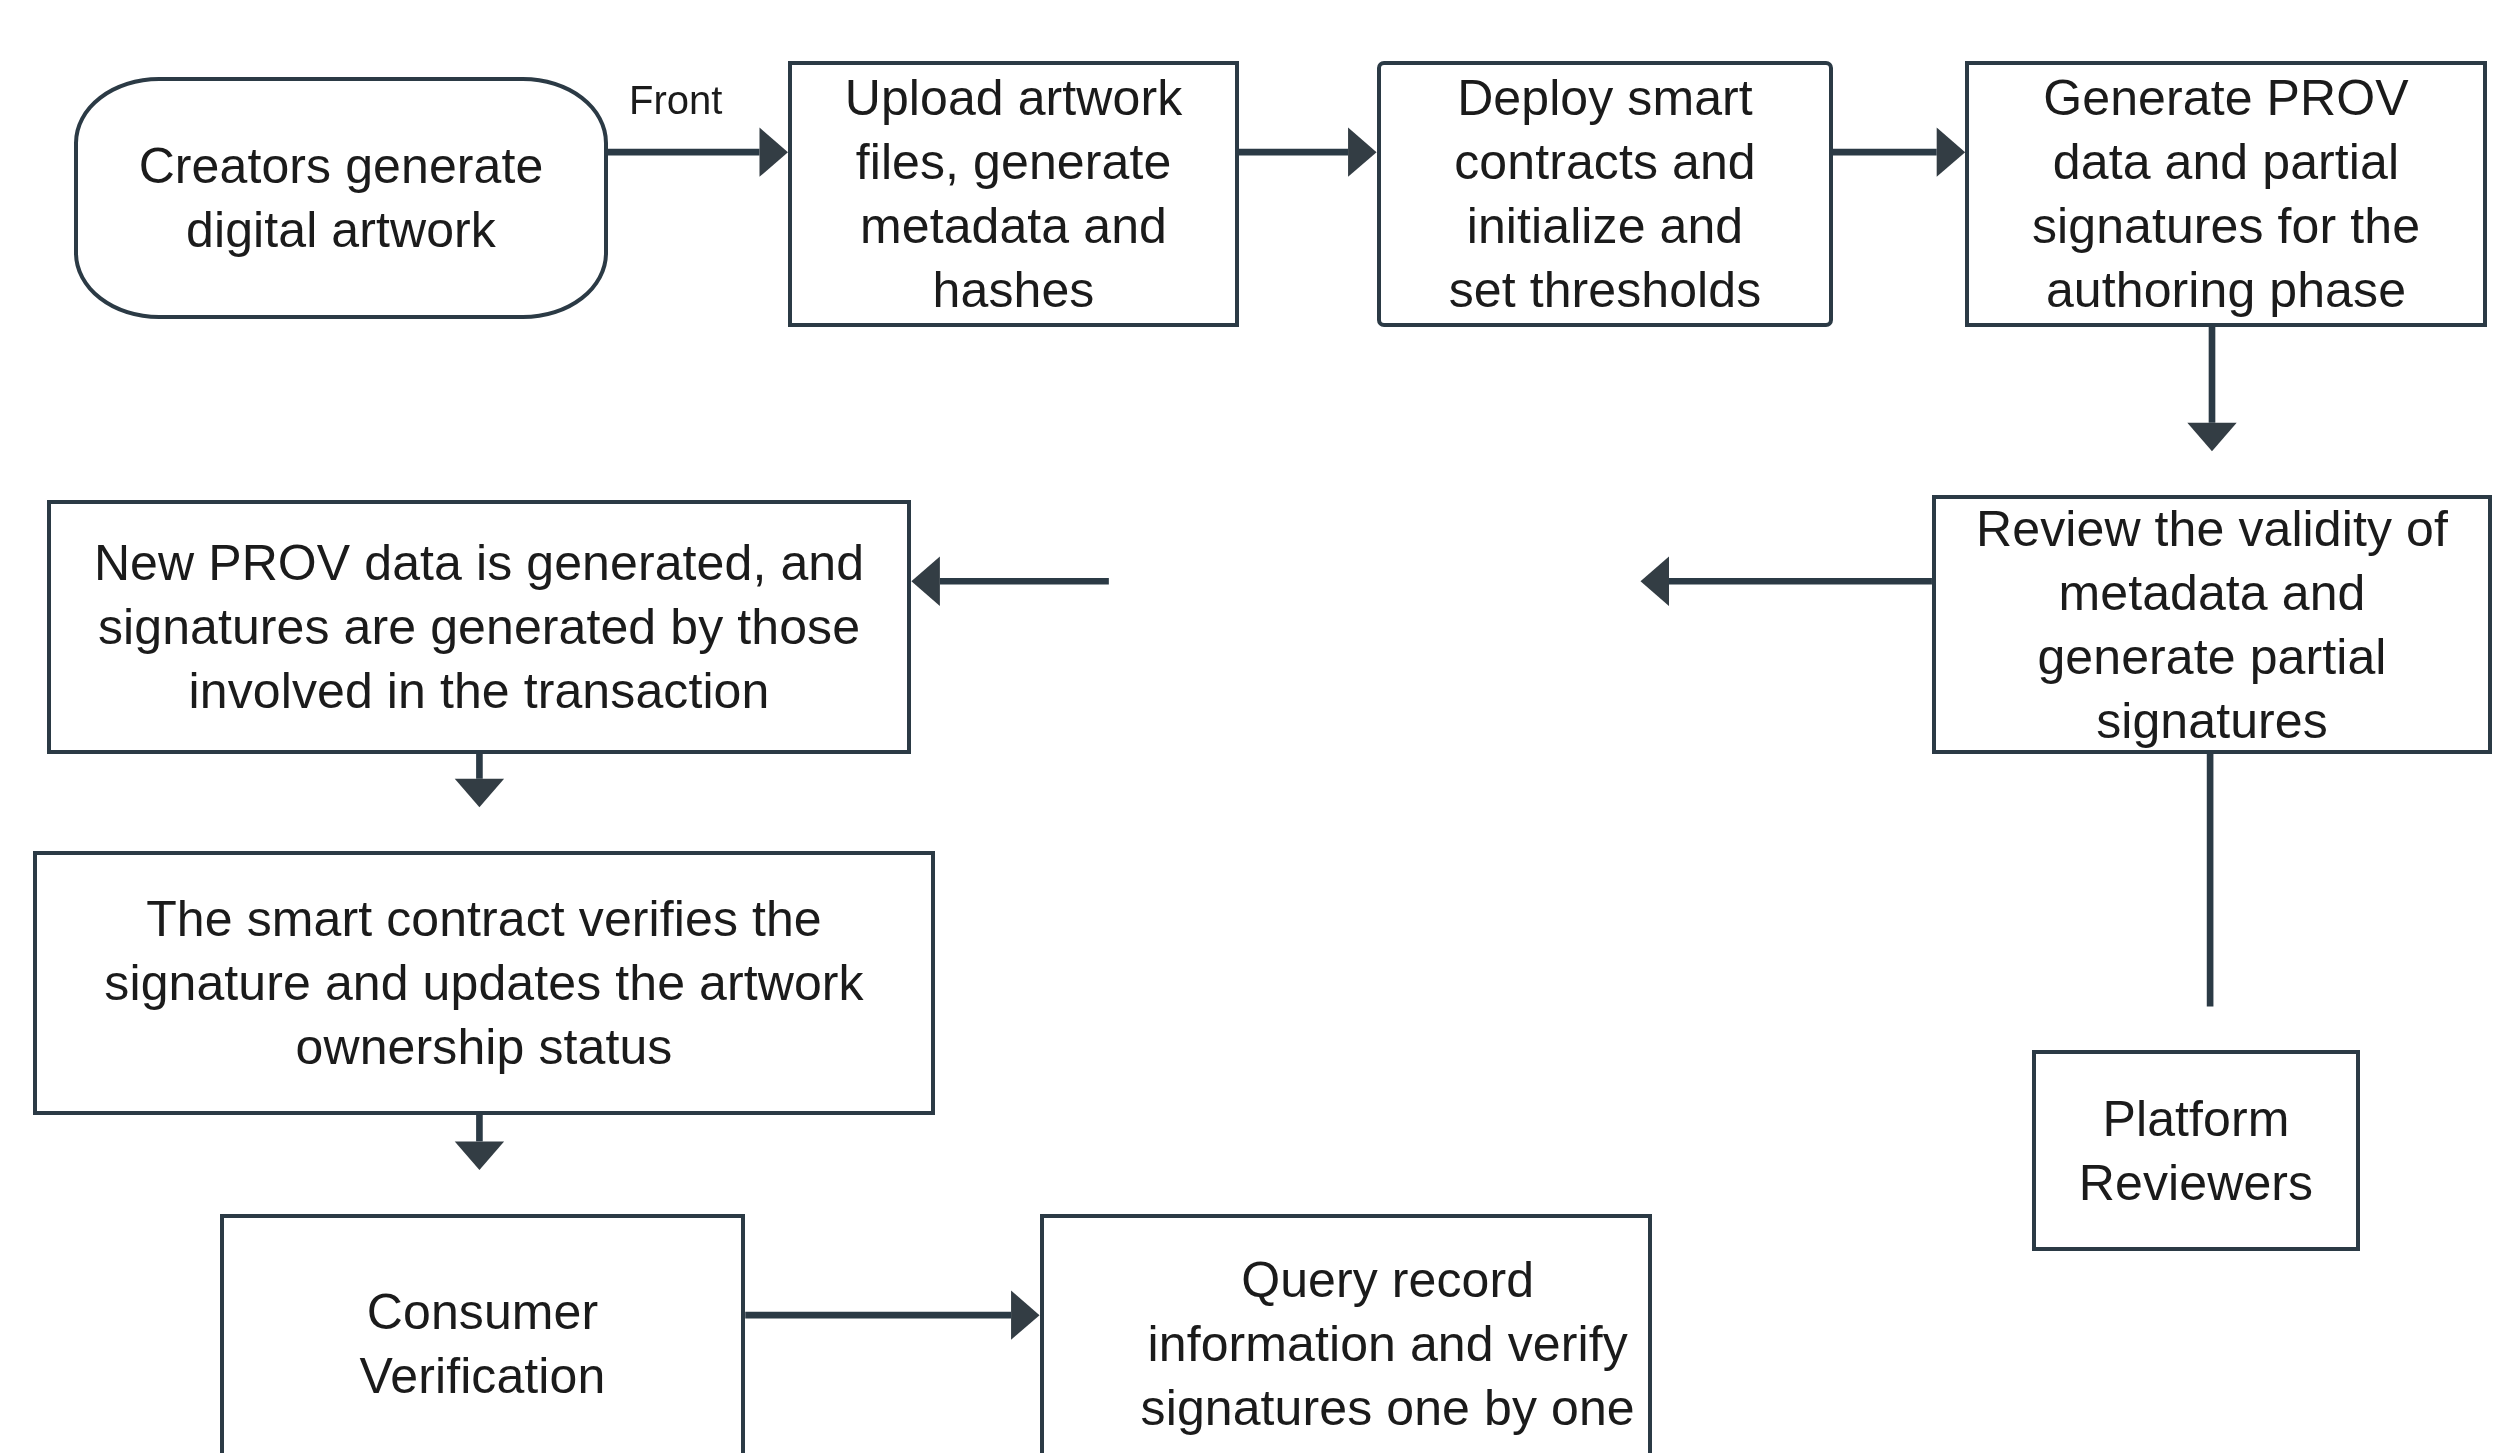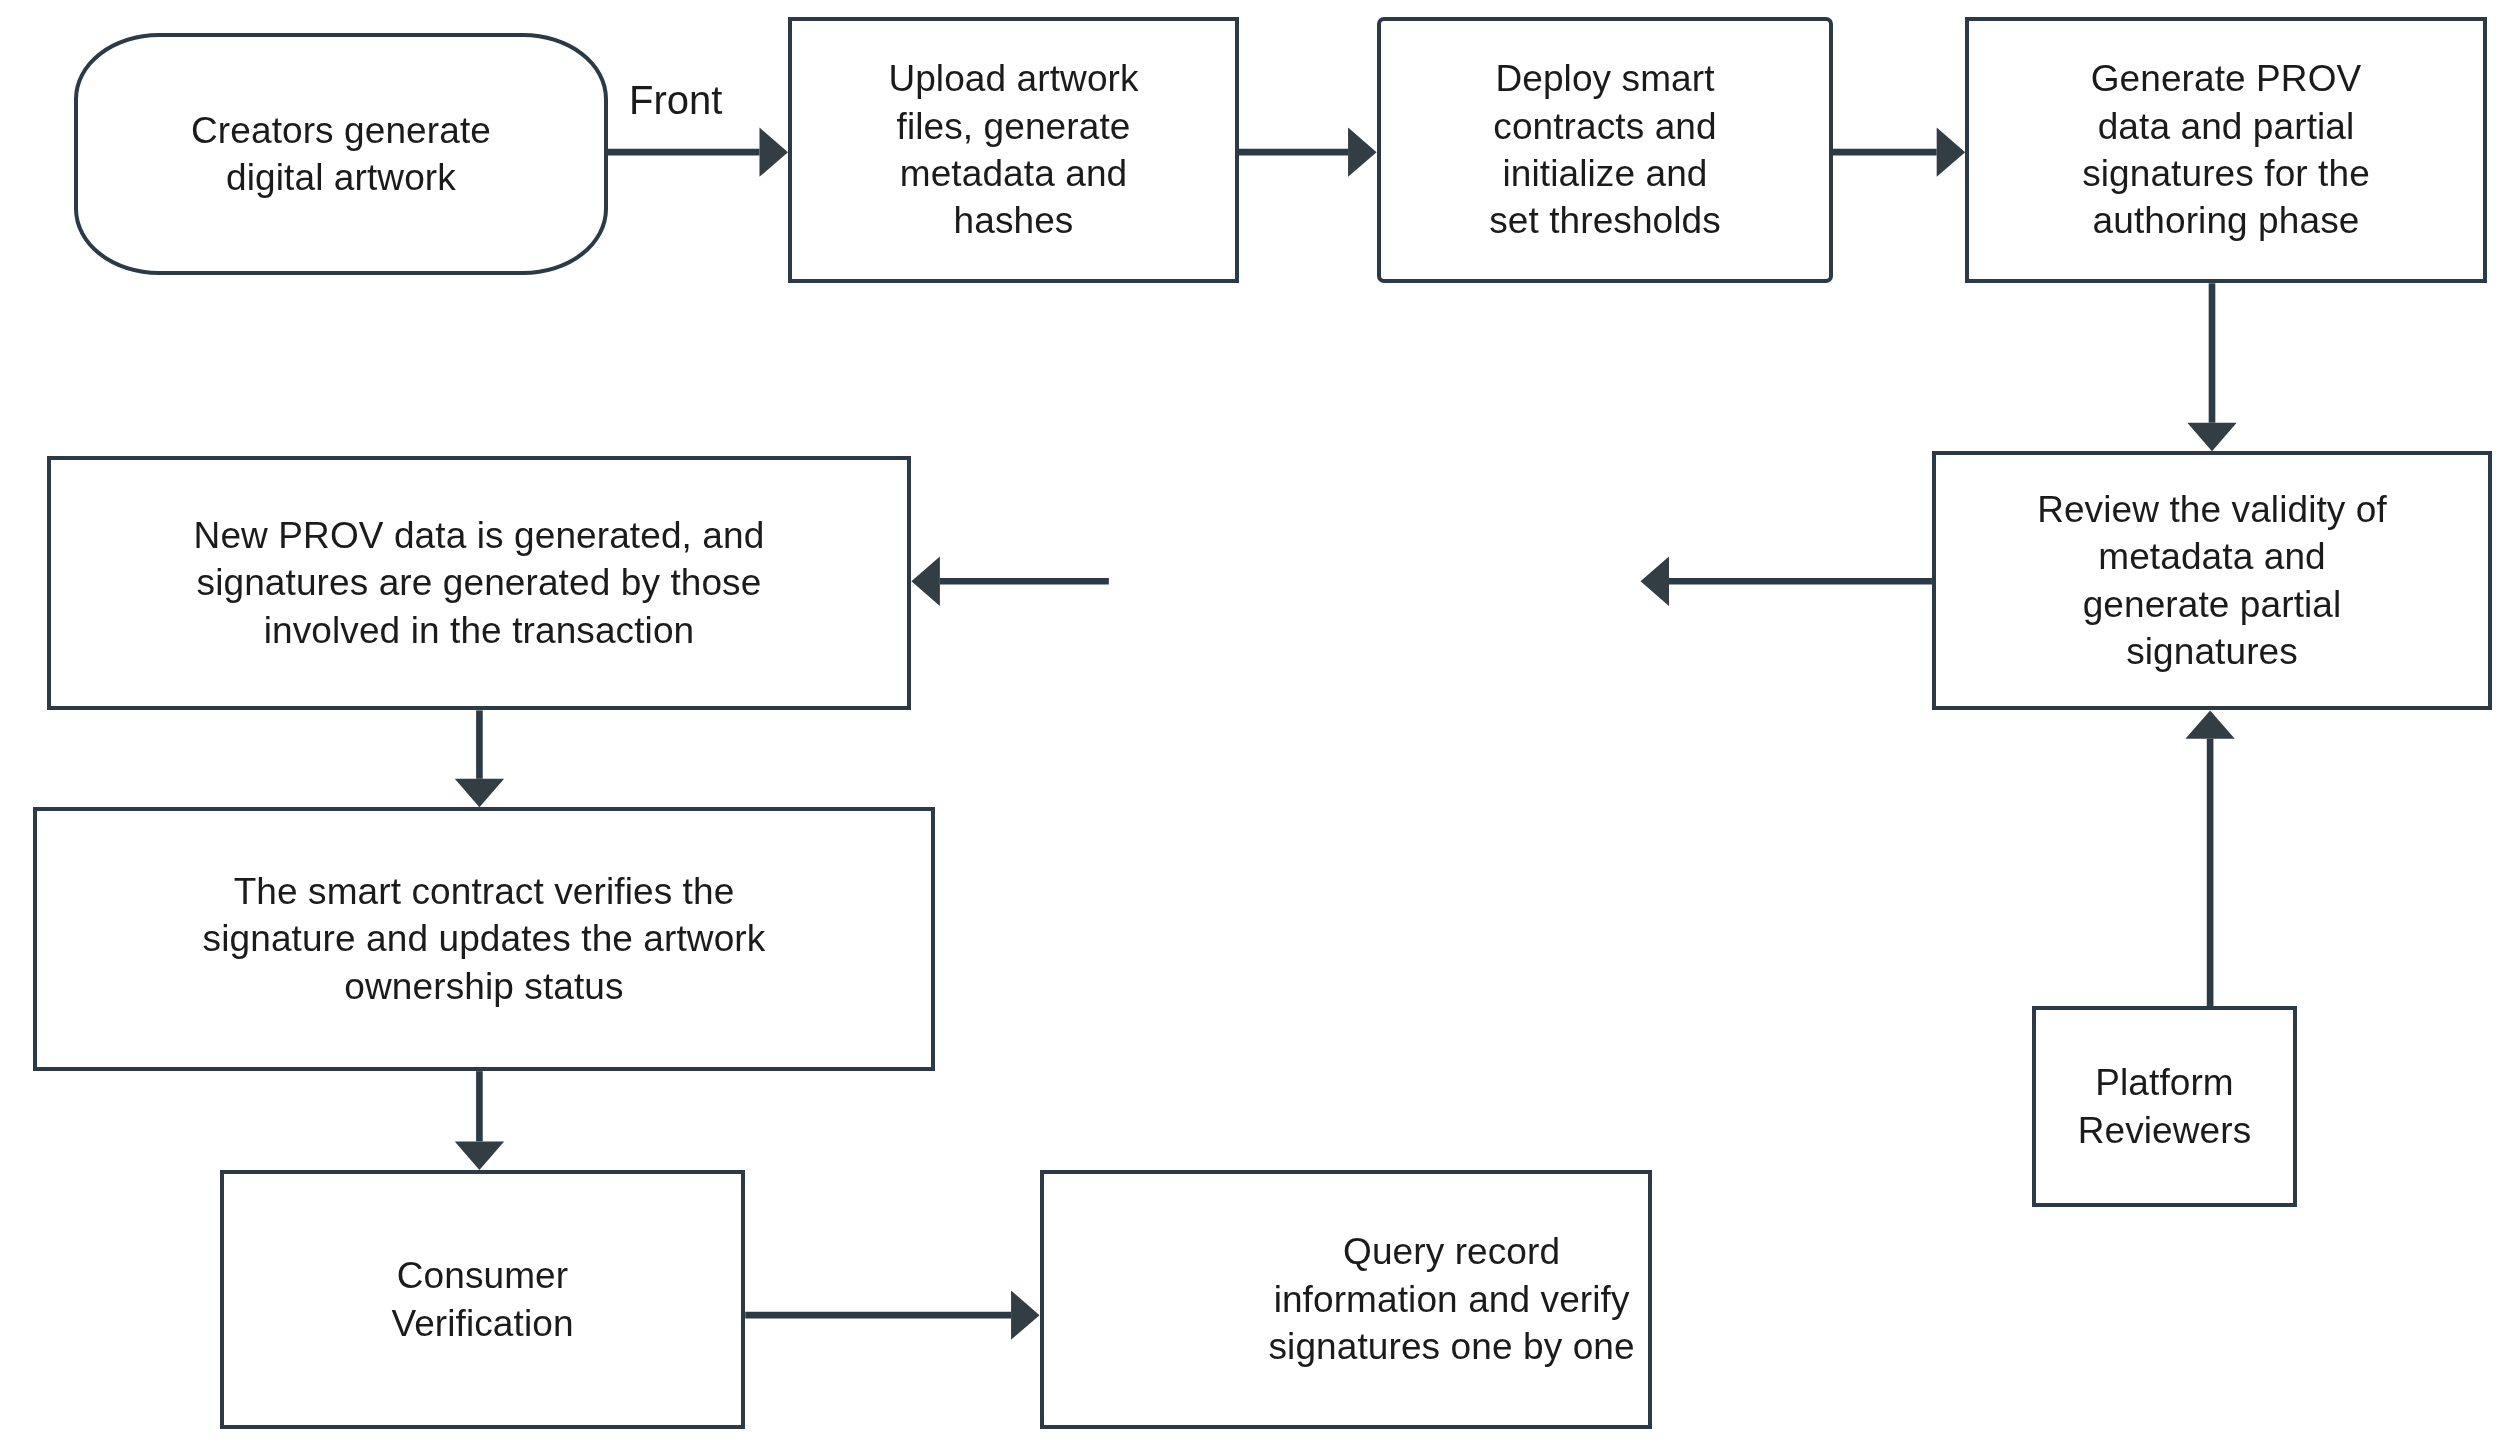--- a/index.html
+++ b/index.html
@@ -13,25 +13,26 @@
   .node{
     position:absolute;
     box-sizing:border-box;
     border:4.7px solid #2b3a45;
     background:#ffffff;
     display:flex;
     align-items:center;
     justify-content:center;
     text-align:center;
     color:#1b1b1b;
-    font-size:37px;
+    font-size:50px;
     line-height:1.28;
     letter-spacing:0.1px;
     padding:5.7px 13.3px;
     z-index:2;
+    margin-top:44px;
   }
   .node.rounded{ border-radius:85px/66px; }
   .node .txt{ display:block; white-space:pre-line; }
   .edge-label{
     position:absolute;
     font-size:40px;
     color:#1b1b1b;
     white-space:nowrap;
     z-index:3;
     background:transparent;
@@ -142,21 +143,21 @@
 signatures are generated by those
 involved in the transaction</span>
   </div>
 
   <div class="node" style="left:33px;top:807px;width:902px;height:264px;">
     <span class="txt">The smart contract verifies the
 signature and updates the artwork
 ownership status</span>
   </div>
 
-  <div class="node" style="left:2032px;top:1006px;width:265px;height:201px;">
+  <div class="node" style="left:2032px;top:1006px;width:328px;height:201px;">
     <span class="txt">Platform
 Reviewers</span>
   </div>
 
   <div class="node" style="left:220px;top:1170px;width:525px;height:259px;">
     <span class="txt">Consumer
 Verification</span>
   </div>
 
   <div class="node" style="left:1040px;top:1170px;width:612px;height:259px;justify-content:flex-end;">

